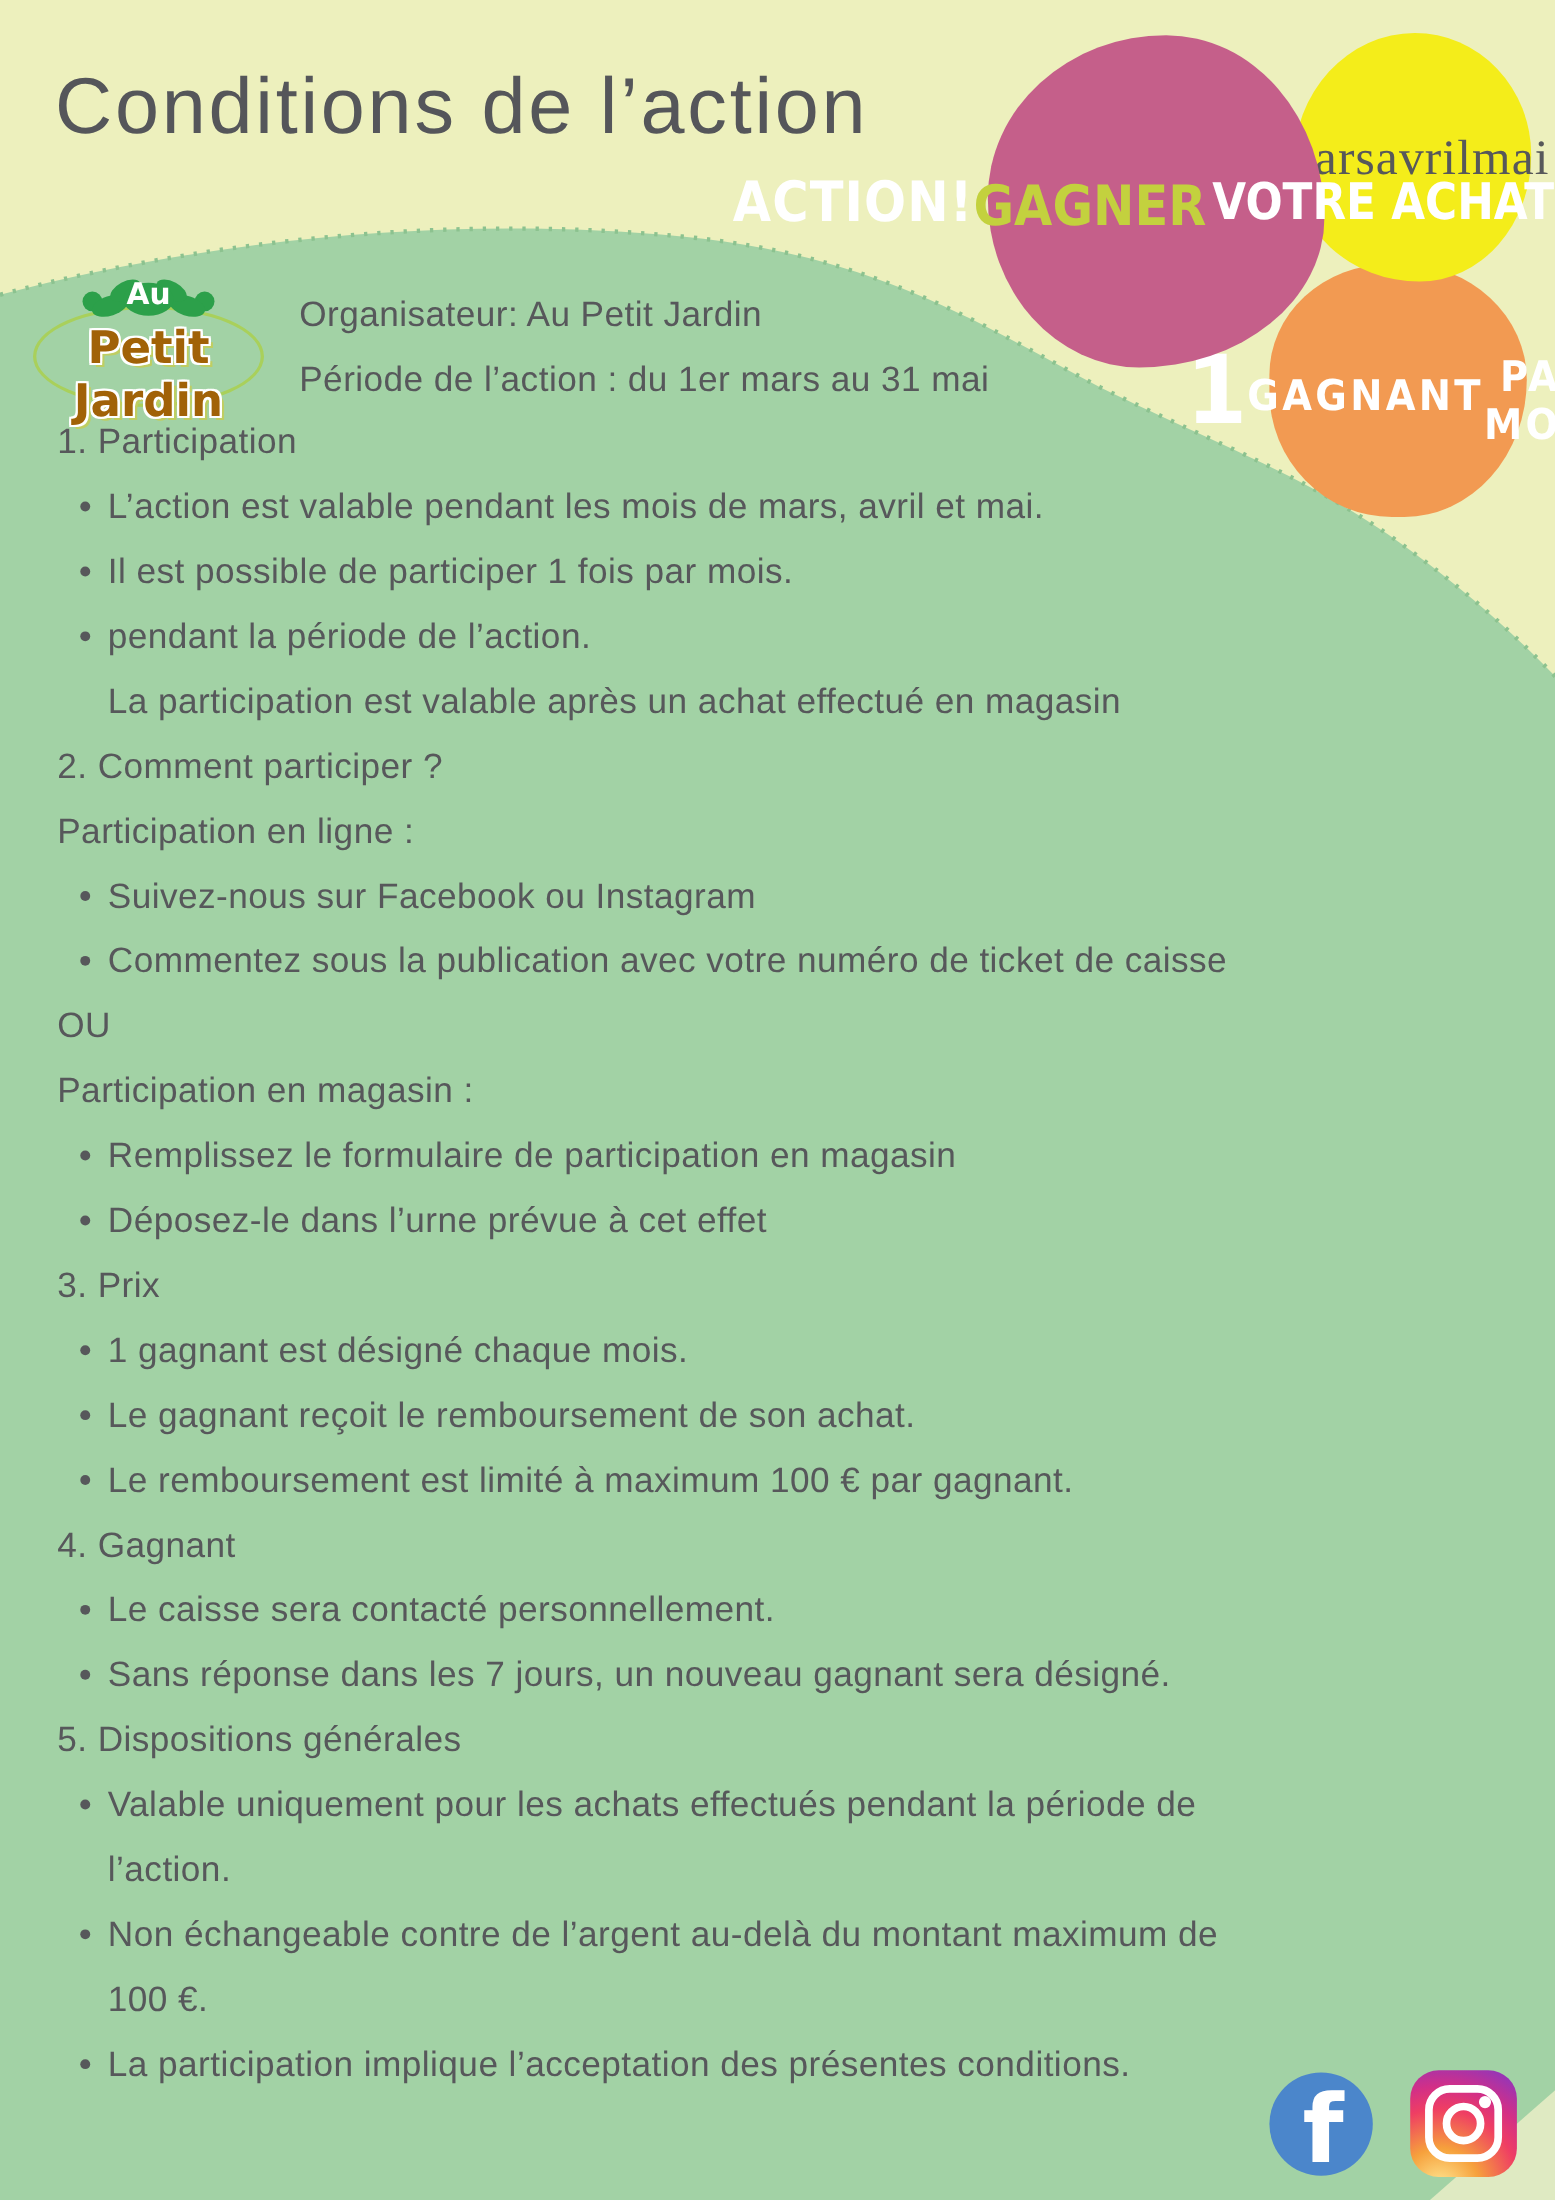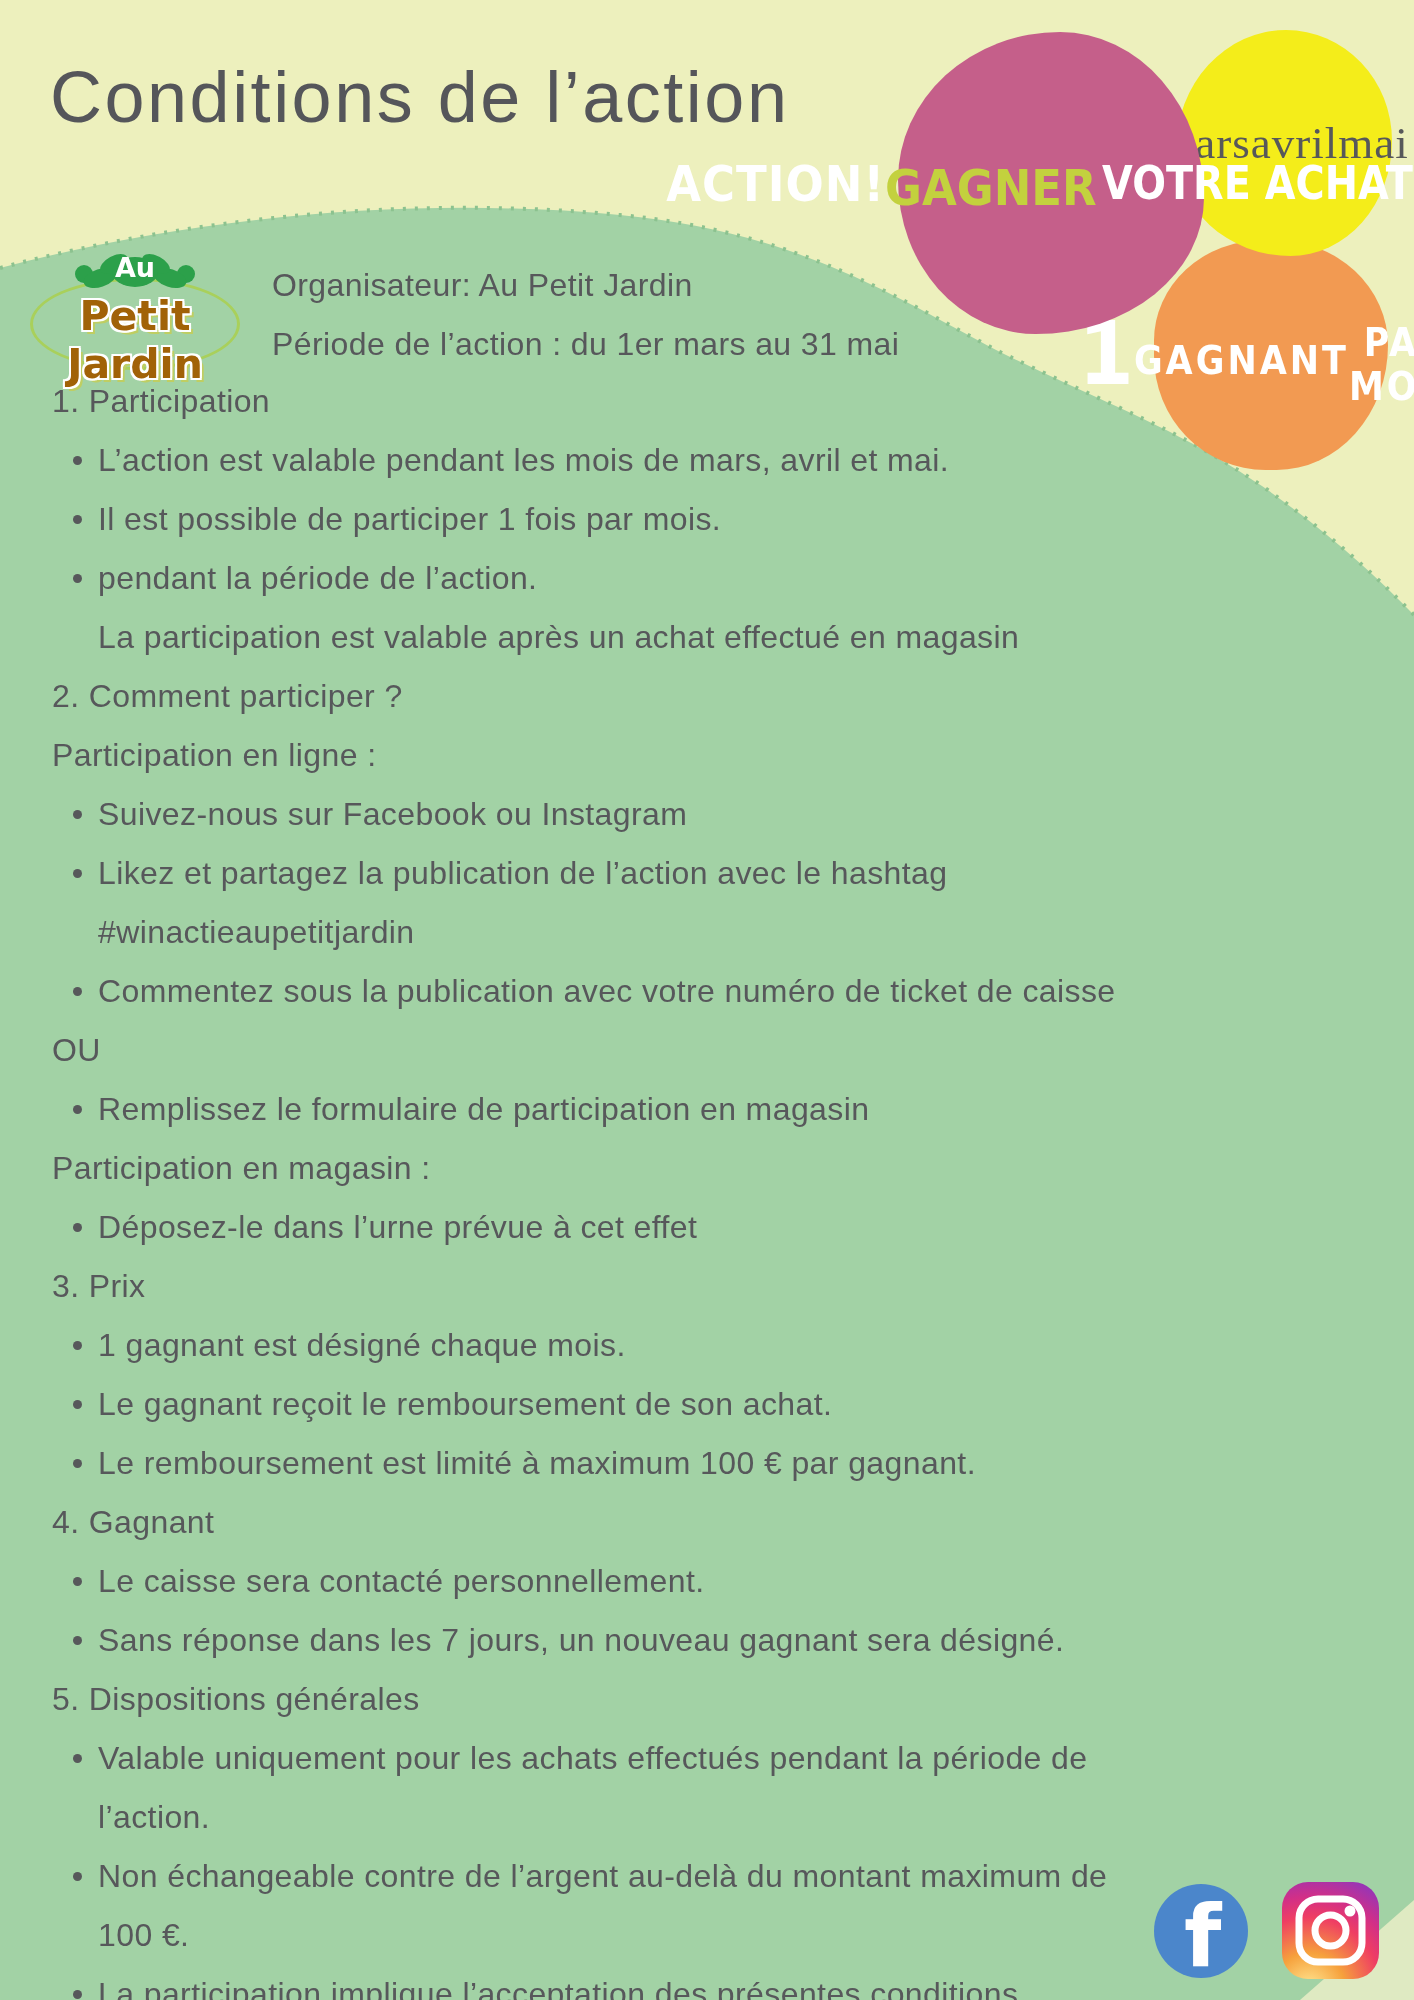--- a/index.html
+++ b/index.html
@@ -126,34 +126,30 @@
       <div class="item heading">
         <span class="tline">2. Comment participer ?</span>
       </div>
       <div class="item plain">
         <span class="tline">Participation en ligne :</span>
       </div>
       <div class="item bullet">
         <span class="tline">Suivez-nous sur Facebook ou Instagram</span>
       </div>
       <div class="item bullet">
-        <span class="tline">Likez et partagez la publication de l’action avec le hashtag</span>
-        <span class="tline">#winactieaupetitjardin</span>
-      </div>
-      <div class="item bullet">
         <span class="tline">Commentez sous la publication avec votre numéro de ticket de caisse</span>
       </div>
       <div class="item plain">
         <span class="tline">OU</span>
       </div>
-      <div class="item bullet">
-        <span class="tline">Remplissez le formulaire de participation en magasin</span>
-      </div>
       <div class="item plain">
         <span class="tline">Participation en magasin :</span>
+      </div>
+      <div class="item bullet">
+        <span class="tline">Remplissez le formulaire de participation en magasin</span>
       </div>
       <div class="item bullet">
         <span class="tline">Déposez-le dans l’urne prévue à cet effet</span>
       </div>
       <div class="item heading">
         <span class="tline">3. Prix</span>
       </div>
       <div class="item bullet">
         <span class="tline">1 gagnant est désigné chaque mois.</span>
       </div>

